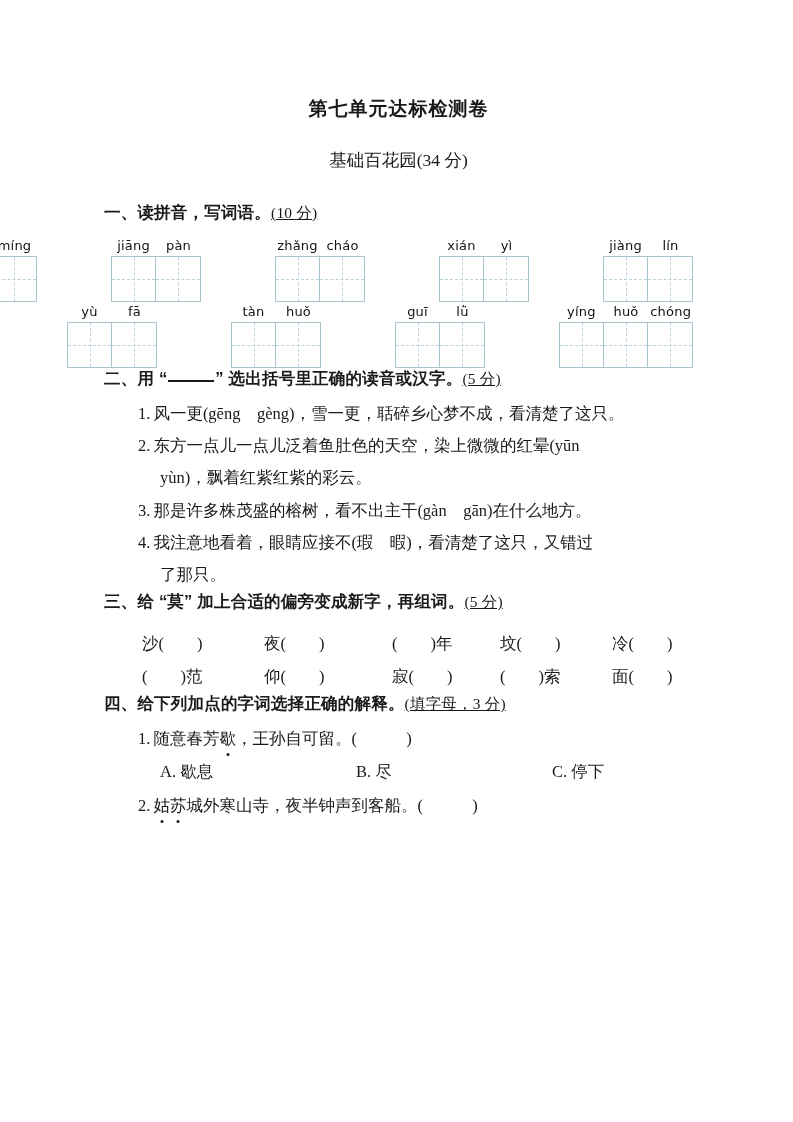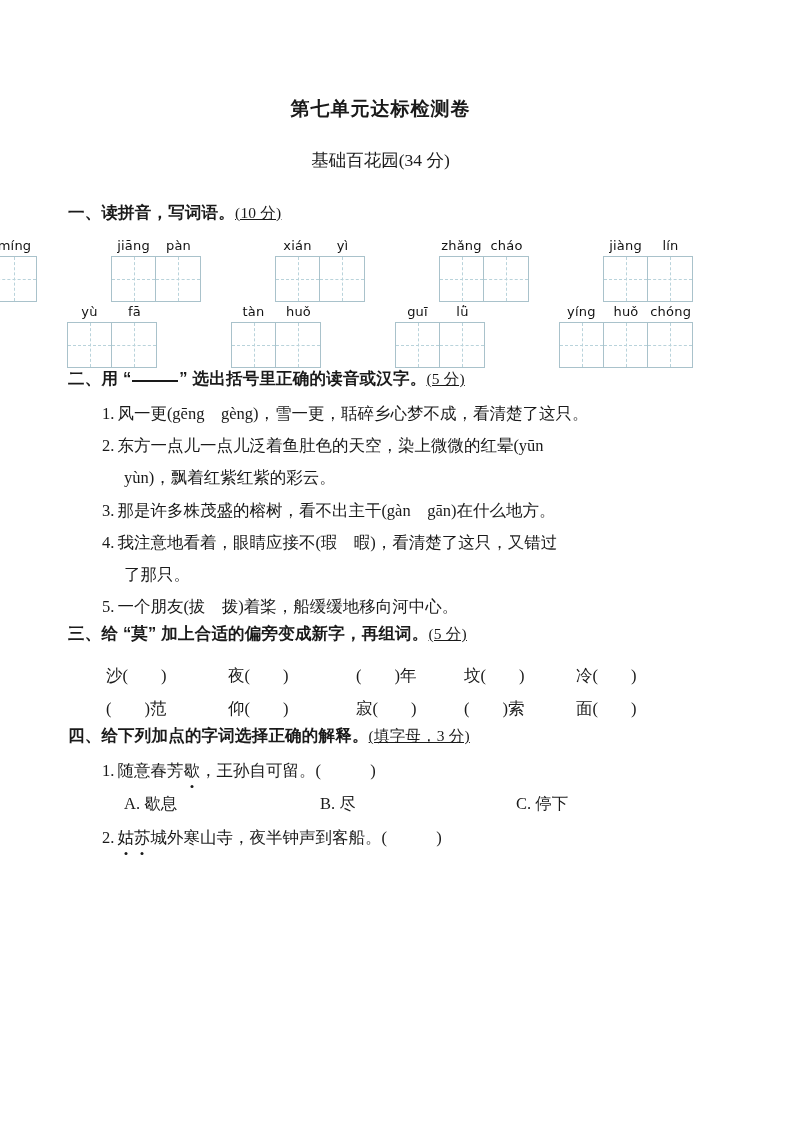--- a/index.html
+++ b/index.html
@@ -12,21 +12,21 @@
     height: 1122px;
     font-family: "Liberation Serif", "DejaVu Serif", serif;
     color: #1a1a1a;
     position: relative;
     overflow: hidden;
   }
   .page {
     width: 793px;
     height: 1098px;
     box-sizing: border-box;
-    padding: 96px 100px 0 68px;
+    padding: 96px 100px 0 104px;
     position: relative;
   }
 
   
   .doc-title {
     text-align: center;
     font-family: "Liberation Sans", "DejaVu Sans", sans-serif;
     font-weight: bold;
     font-size: 19px;
     letter-spacing: 1px;
@@ -210,32 +210,32 @@
         <span class="syl">jiāng</span>
         <span class="syl">pàn</span>
       </div>
       <div class="cells">
         <div class="cell"></div>
         <div class="cell"></div>
       </div>
     </div>
     <div class="word-group">
       <div class="pinyin-line">
+        <span class="syl">zhǎng</span>
+        <span class="syl">cháo</span>
+      </div>
+      <div class="cells">
+        <div class="cell"></div>
+        <div class="cell"></div>
+      </div>
+    </div>
+    <div class="word-group">
+      <div class="pinyin-line">
         <span class="syl">xián</span>
         <span class="syl">yì</span>
-      </div>
-      <div class="cells">
-        <div class="cell"></div>
-        <div class="cell"></div>
-      </div>
-    </div>
-    <div class="word-group">
-      <div class="pinyin-line">
-        <span class="syl">zhǎng</span>
-        <span class="syl">cháo</span>
       </div>
       <div class="cells">
         <div class="cell"></div>
         <div class="cell"></div>
       </div>
     </div>
     <div class="word-group">
       <div class="pinyin-line">
         <span class="syl">jiàng</span>
         <span class="syl">lín</span>
@@ -316,23 +316,20 @@
     <span>yùn)，飘着红紫红紫的彩云。</span>
   </div>
   <div class="q-item">
     <span class="num">3.</span><span>那是许多株茂盛的榕树，看不出主干(gàn　gān)在什么地方。</span>
   </div>
   <div class="q-item">
     <span class="num">4.</span><span>我注意地看着，眼睛应接不(瑕　暇)，看清楚了这只，又错过</span>
   </div>
   <div class="q-cont">
     <span>了那只。</span>
-  </div>
-  <div class="q-item">
-    <span class="num">5.</span><span>一个朋友(拔　拨)着桨，船缓缓地移向河中心。</span>
   </div>
 
   <div class="sec-heading blk-lg">
     <span>三、</span><span>给 “</span><span>莫</span><span>” 加上合适的偏旁变成新字，再组词。</span><span class="score">(5 分)</span>
   </div>
 
   <div class="mo-row r1 blk">
     <span class="slot">沙(　　)</span>
     <span class="slot">夜(　　)</span>
     <span class="slot">(　　)年</span>

